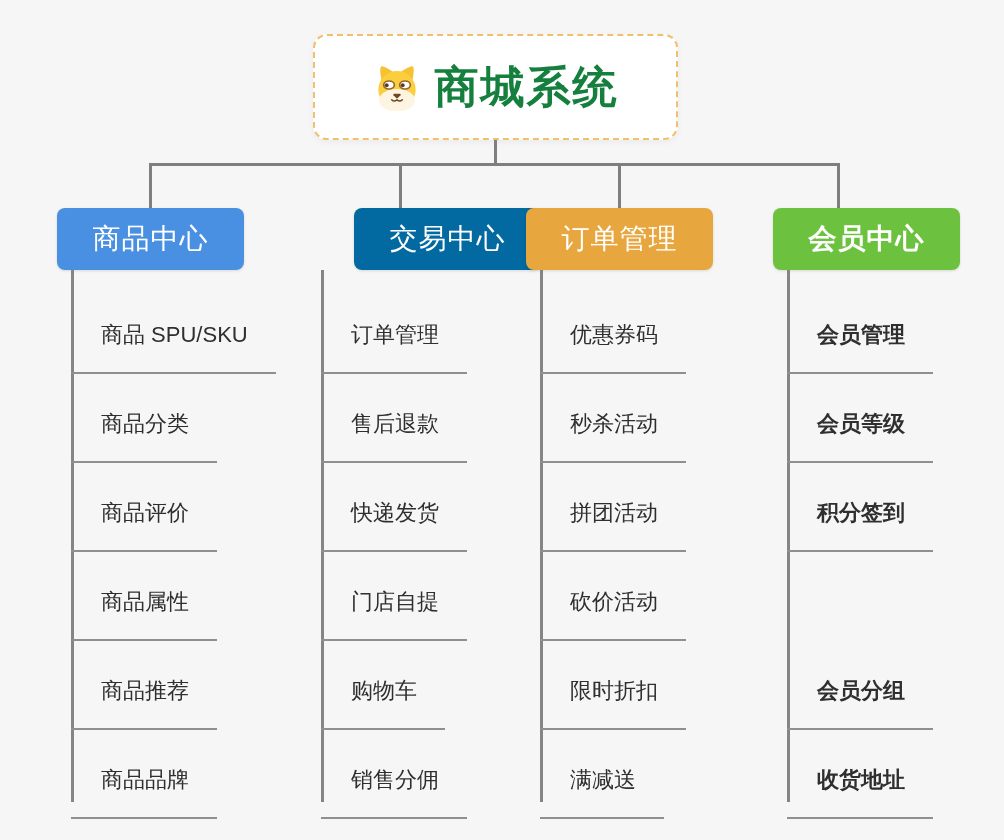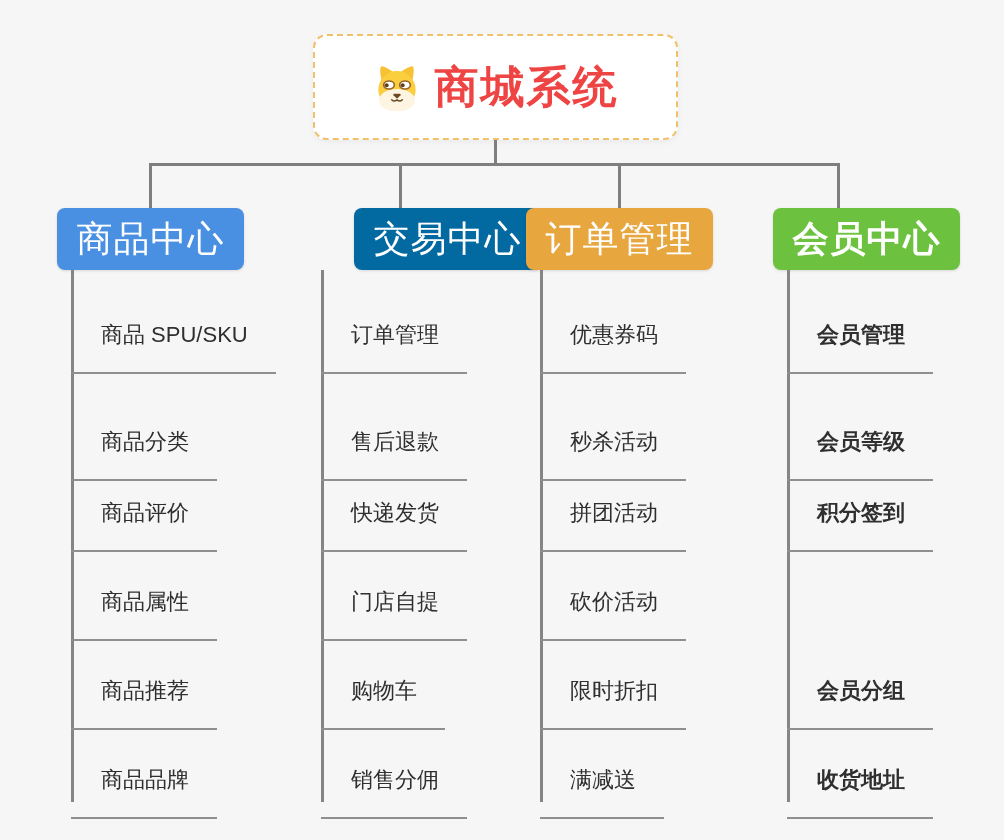--- a/index.html
+++ b/index.html
@@ -20,21 +20,21 @@
     background: #ffffff;
     border: 2px dashed #f2c06a;
     border-radius: 14px;
     box-sizing: border-box;
     display: flex; align-items: center; justify-content: center;
     gap: 14px;
     box-shadow: 0 2px 6px rgba(0,0,0,0.05);
     cursor: pointer;
   }
   .root-title {
-    color: #ef4444;
+    color: #15803d;
     font-size: 44px;
     font-weight: 600;
     letter-spacing: 2px;
     white-space: nowrap;
   }
   .dog-icon { width: 48px; height: 48px; flex: 0 0 auto; }
 
   
   .connector { position: absolute; background: #7f7f7f; }
   .root-stub   { left: 494px; top: 140px; width: 3px;  height: 24px; }
@@ -50,21 +50,21 @@
   .col-0 { left: 57px; }
   .col-1 { left: 307px; }
   .col-2 { left: 526px; }
   .col-3 { left: 773px; font-weight: bold; }
 
   .branch-box {
     position: absolute; left: 0; top: 0;
     width: 187px; height: 62px;
     border-radius: 8px;
     color: #ffffff;
-    font-size: 36px;
+    font-size: 28px;
     line-height: 62px;
     text-align: center;
     letter-spacing: 1px;
     box-shadow: 0 1px 3px rgba(0,0,0,0.12);
     cursor: pointer;
     white-space: nowrap;
   }
   .col-0 .branch-box { background: #4a90e2; }
   .col-1 .branch-box { background: #0369a1; margin-left: 47px; }
   .col-2 .branch-box { background: #e8a63f; }
@@ -81,21 +81,21 @@
     position: absolute;
     left: 14px;
     padding: 0 28px 22px 30px;
     font-size: 22px;
     color: #2f2f2f;
     border-bottom: 2px solid #8f8f8f;
     white-space: nowrap;
     cursor: pointer;
   }
   .l-0 { top: 112px; }
-  .l-1 { top: 201px; margin-top: 18px; }
+  .l-1 { top: 201px; }
   .l-2 { top: 290px; }
   .l-3 { top: 379px; }
   .l-4 { top: 468px; }
   .l-5 { top: 557px; }
 </style>
 </head>
 <body>
 
 <div class="canvas">
 

